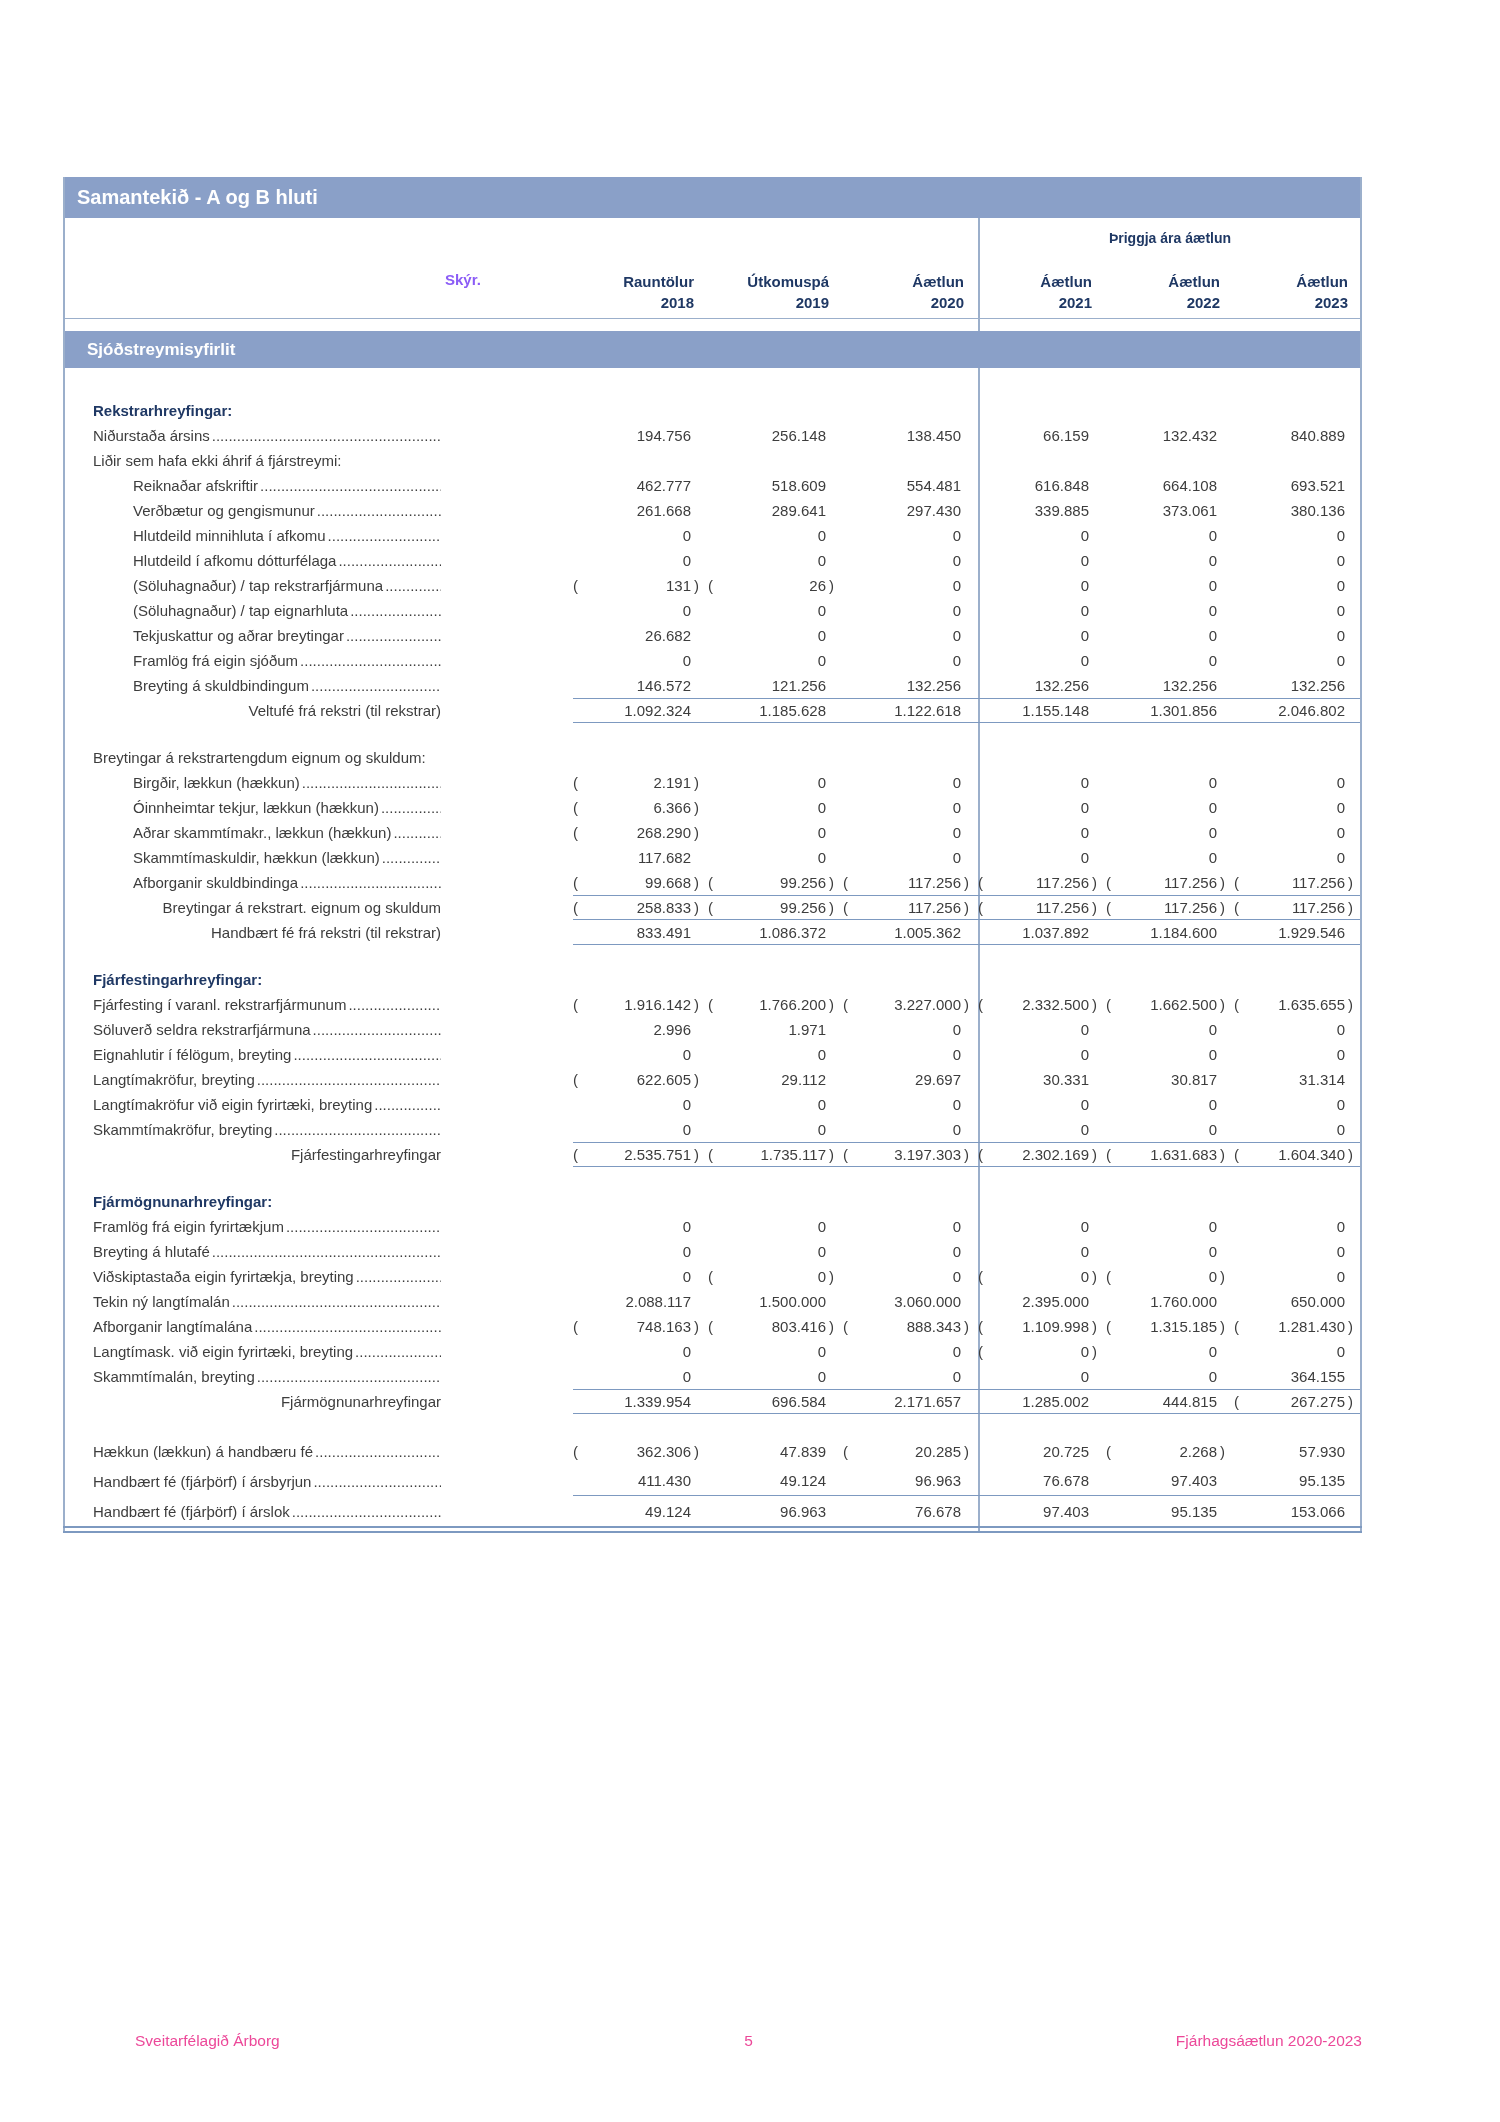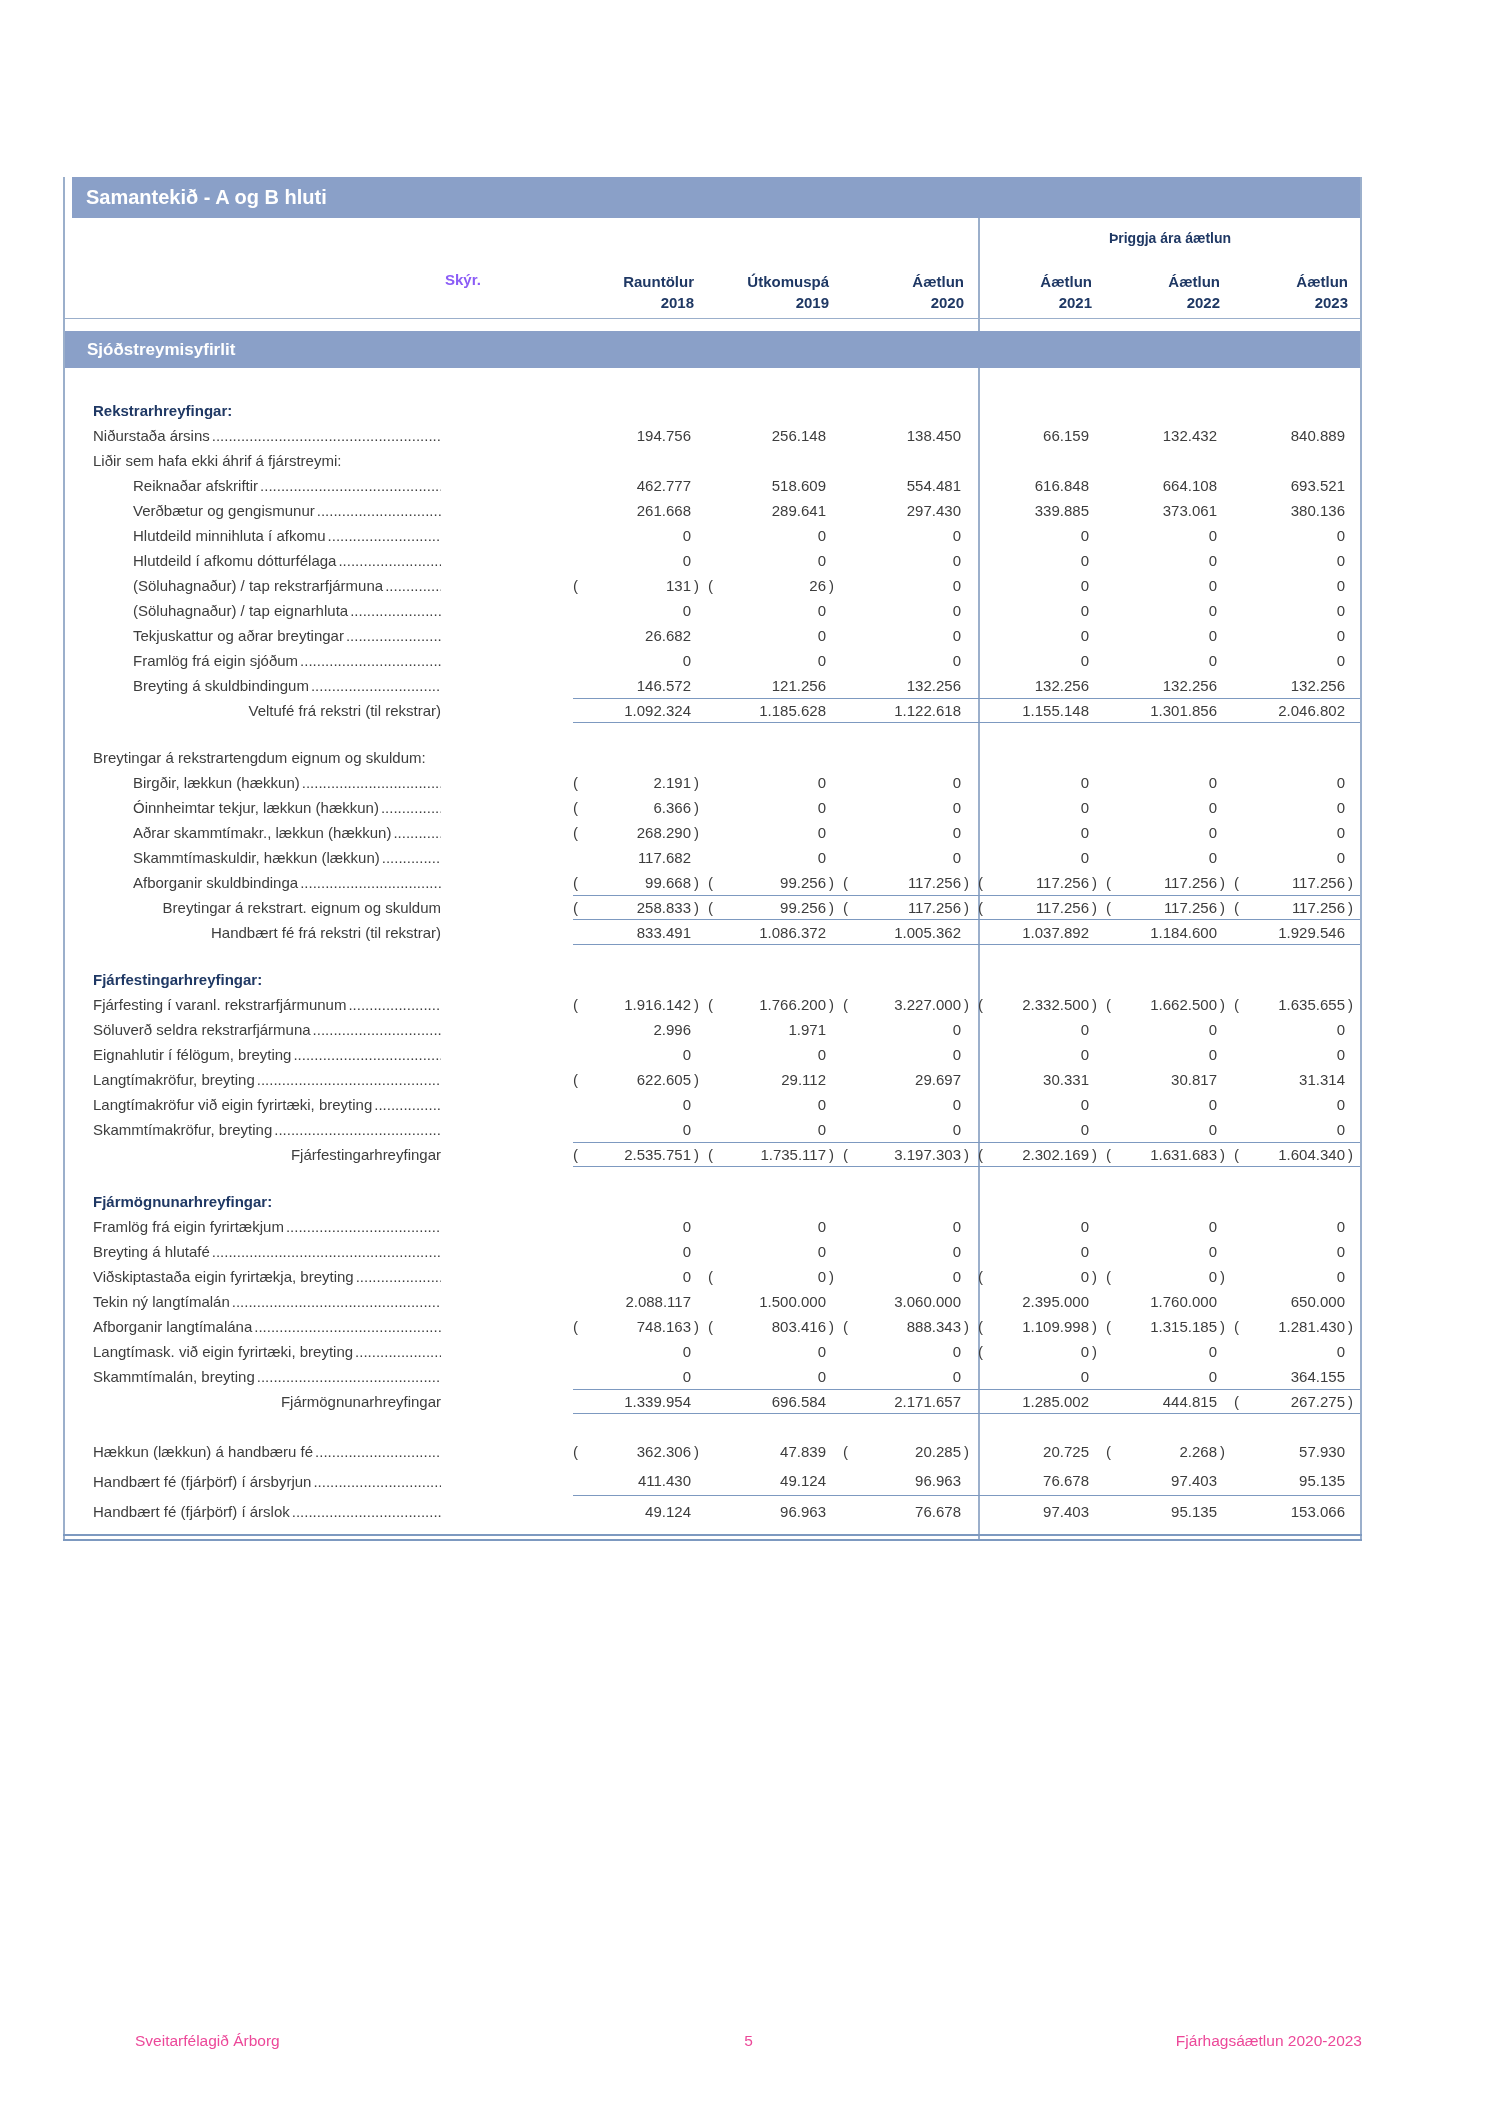--- a/index.html
+++ b/index.html
@@ -9,39 +9,39 @@
     margin:0 auto;
   }
   .doc-table{position:absolute;left:63px;top:177px;width:1299px;}
   .vline{position:absolute;width:2px;background:#9bafcb;}
   .vline.left{left:0;top:0;bottom:0;z-index:3;}
   .vline.right{right:0;top:0;bottom:0;z-index:3;}
   .vline.divider{left:915px;top:41px;bottom:0;z-index:1;}
   .title-bar{
     height:41px;background:#8aa0c8;color:#ffffff;font-weight:bold;font-size:20px;
     display:flex;align-items:center;padding-left:14px;box-sizing:border-box;
-    position:relative;z-index:2;margin-left:9px;
+    position:relative;z-index:2;
   }
   .header-area{position:relative;height:100px;border-bottom:1.5px solid #9bafcb;z-index:2;}
   .group-label{
     position:absolute;left:915px;width:384px;top:12px;text-align:center;
     color:#1f3864;font-weight:bold;font-size:14px;
   }
   .colheads{position:absolute;bottom:5px;left:0;right:0;display:flex;}
   .colheads .spacer{width:382px;}
   .colheads .skyr-h{width:128px;text-align:left;color:#8b5cf6;font-weight:bold;font-size:15px;padding-right:10px;box-sizing:border-box;}
   .colhead{box-sizing:border-box;text-align:right;color:#1f3864;font-weight:bold;font-size:15px;line-height:21px;padding-right:14px;}
   .colhead.w0{width:135px}.colhead.w1{width:135px}.colhead.w2{width:135px}
   .colhead.w3{width:128px}.colhead.w4{width:128px}.colhead.w5{width:128px}
   .section-bar{
     height:37px;background:#8aa0c8;color:#ffffff;font-weight:bold;font-size:17px;
     display:flex;align-items:center;padding-left:24px;box-sizing:border-box;
     margin-top:12px;position:relative;z-index:2;
   }
-  .rows{position:relative;z-index:2;padding-top:30px;padding-bottom:8px;}
+  .rows{position:relative;z-index:2;padding-top:30px;}
   .row{display:flex;height:25px;align-items:center;font-size:15px;}
   .row.space-before{margin-top:22px;}
   .row.spacious{height:30px;}
   .row .label{
     width:382px;box-sizing:border-box;padding-left:30px;padding-right:4px;
     display:flex;align-items:baseline;overflow:hidden;white-space:nowrap;
   }
   .row.indent1 .label{padding-left:70px;}
   .row.section .label{color:#1f3864;font-weight:bold;}
   .row.total .label{justify-content:flex-end;text-align:right;}

